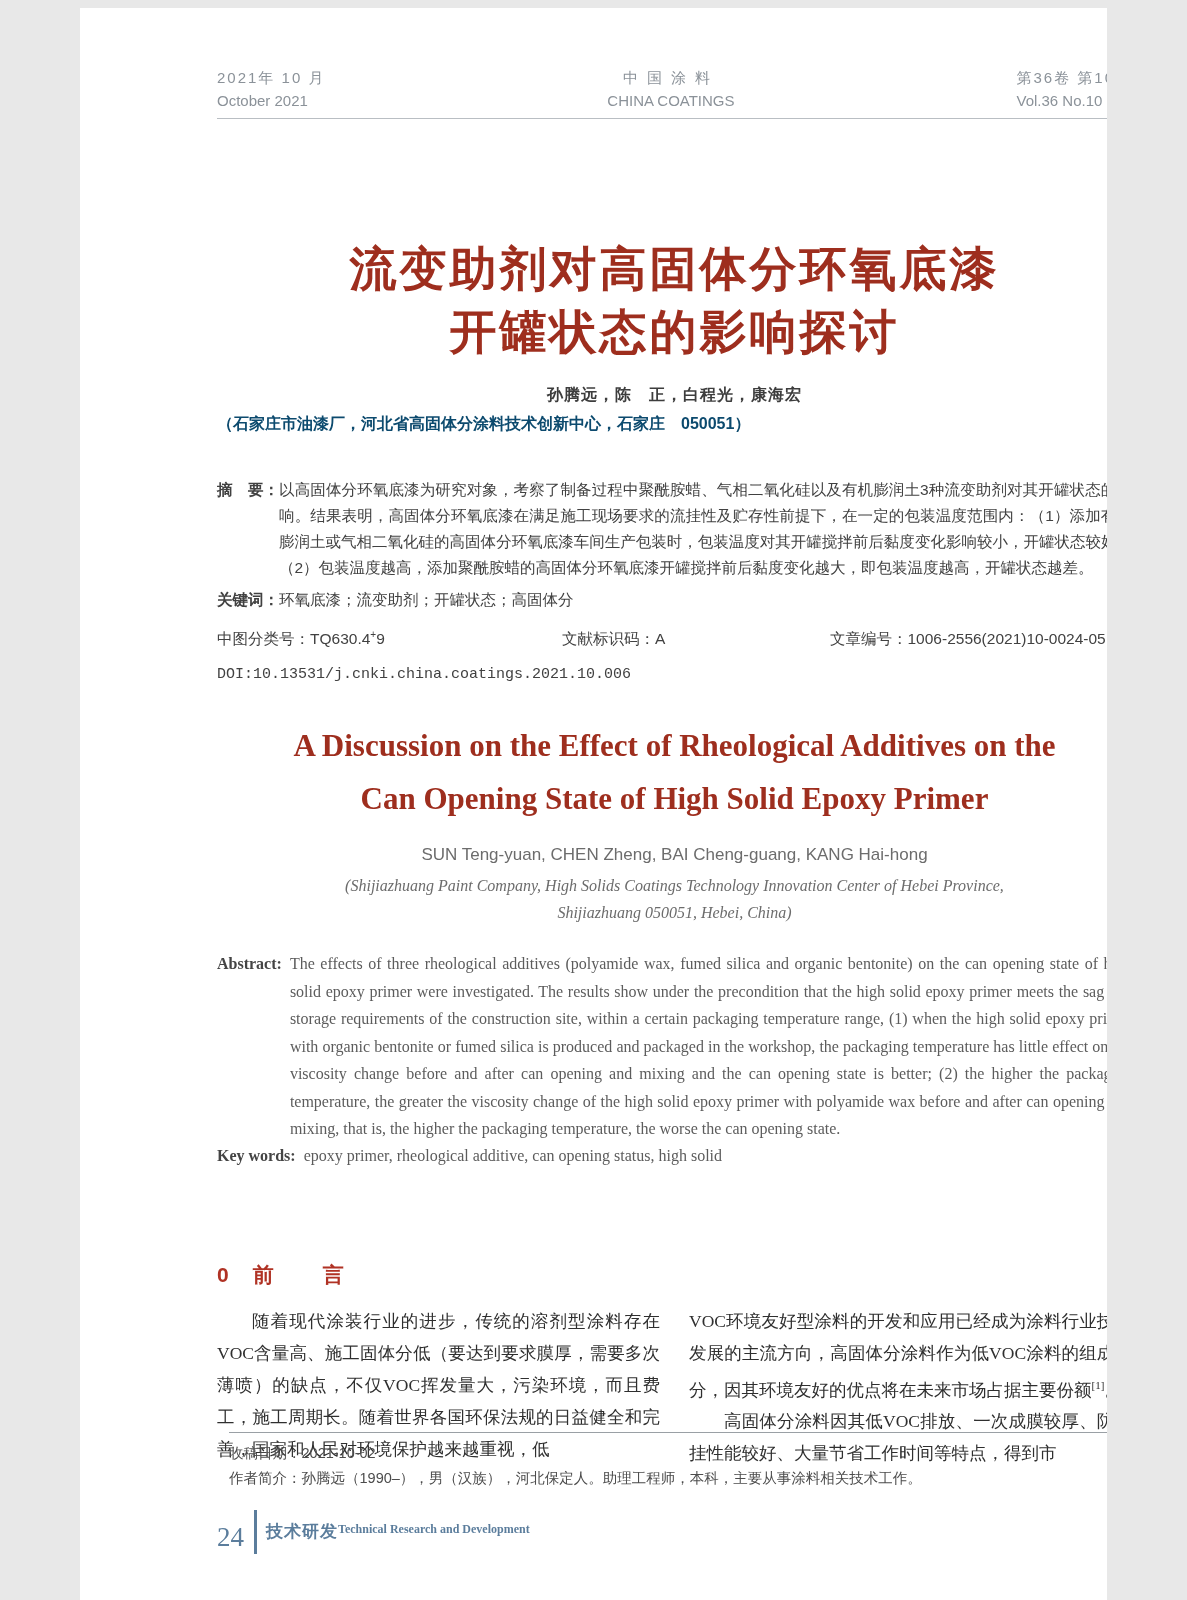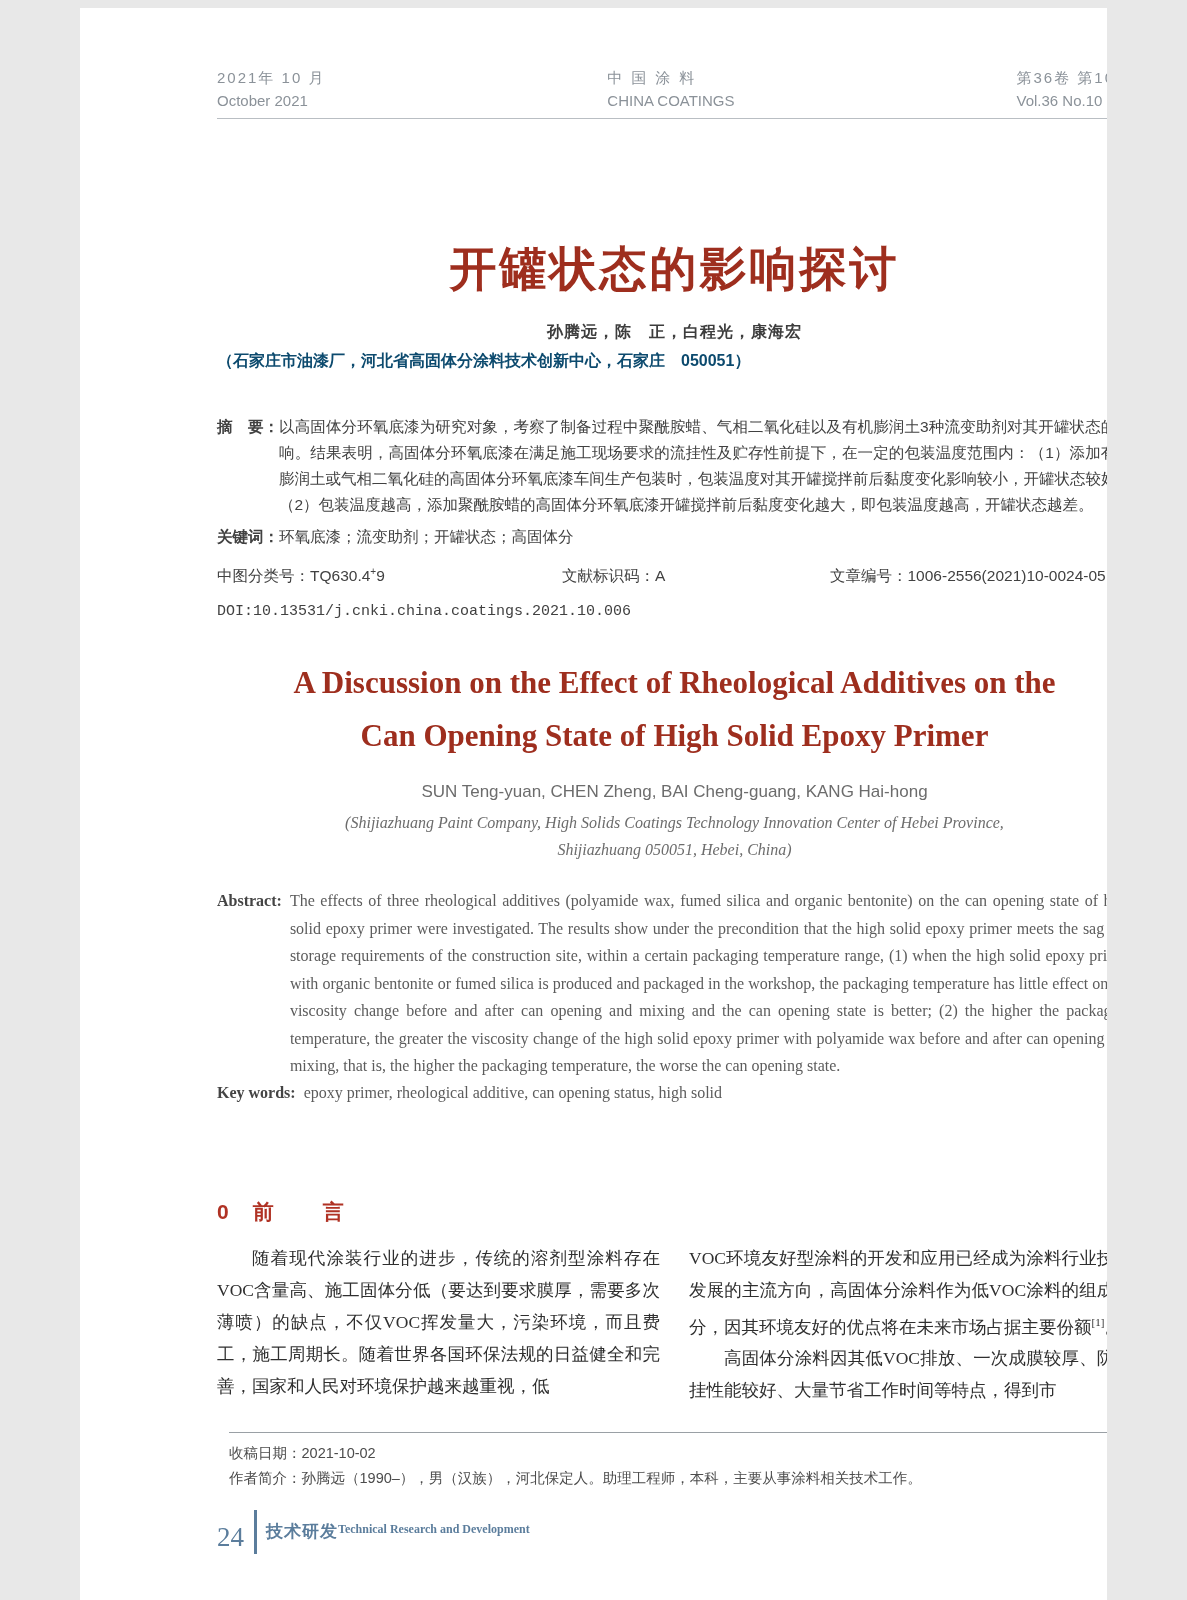--- a/index.html
+++ b/index.html
@@ -12,21 +12,21 @@
   .content { margin:0 136px 0 137px; width:915px; }
 
   
   .runhead {
     display:flex; justify-content:space-between; align-items:flex-end;
     padding-top:58px; color:#8b9299; font-size:15px; line-height:23px;
     border-bottom:1px solid #b9bec3; padding-bottom:6px;
   }
   .runhead .cell { display:flex; flex-direction:column; }
   .runhead .c-left { text-align:left; }
-  .runhead .c-mid  { }
+  .runhead .c-mid  { text-align:center; }
   .runhead .c-right{ text-align:left; }
   .runhead .cn { letter-spacing:2px; }
   .runhead .c-mid .cn { letter-spacing:9px; }
 
   
   .cn-title {
     margin-top:118px; text-align:center; color:#9e2e1e;
     font-size:47px; font-weight:800; line-height:63px; letter-spacing:3px;
   }
   .cn-authors {
@@ -127,20 +127,21 @@
         <span class="cn">中国涂料</span>
         <span class="en">CHINA COATINGS</span>
       </div>
       <div class="cell c-right">
         <span class="cn">第36卷 第10期</span>
         <span class="en">Vol.36  No.10</span>
       </div>
     </div>
 
     <div class="cn-title">
+      <div>流变助剂对高固体分环氧底漆</div>
       <div>开罐状态的影响探讨</div>
     </div>
 
     <div class="cn-authors">孙腾远，陈　正，白程光，康海宏</div>
     <div class="cn-affil">（石家庄市油漆厂，河北省高固体分涂料技术创新中心，石家庄　050051）</div>
 
     <div class="abs-block">
       <span class="abs-label">摘　要：</span>
       <div class="abs-text">以高固体分环氧底漆为研究对象，考察了制备过程中聚酰胺蜡、气相二氧化硅以及有机膨润土3种流变助剂对其开罐状态的影响。结果表明，高固体分环氧底漆在满足施工现场要求的流挂性及贮存性前提下，在一定的包装温度范围内：（1）添加有机膨润土或气相二氧化硅的高固体分环氧底漆车间生产包装时，包装温度对其开罐搅拌前后黏度变化影响较小，开罐状态较好；（2）包装温度越高，添加聚酰胺蜡的高固体分环氧底漆开罐搅拌前后黏度变化越大，即包装温度越高，开罐状态越差。</div>
     </div>

